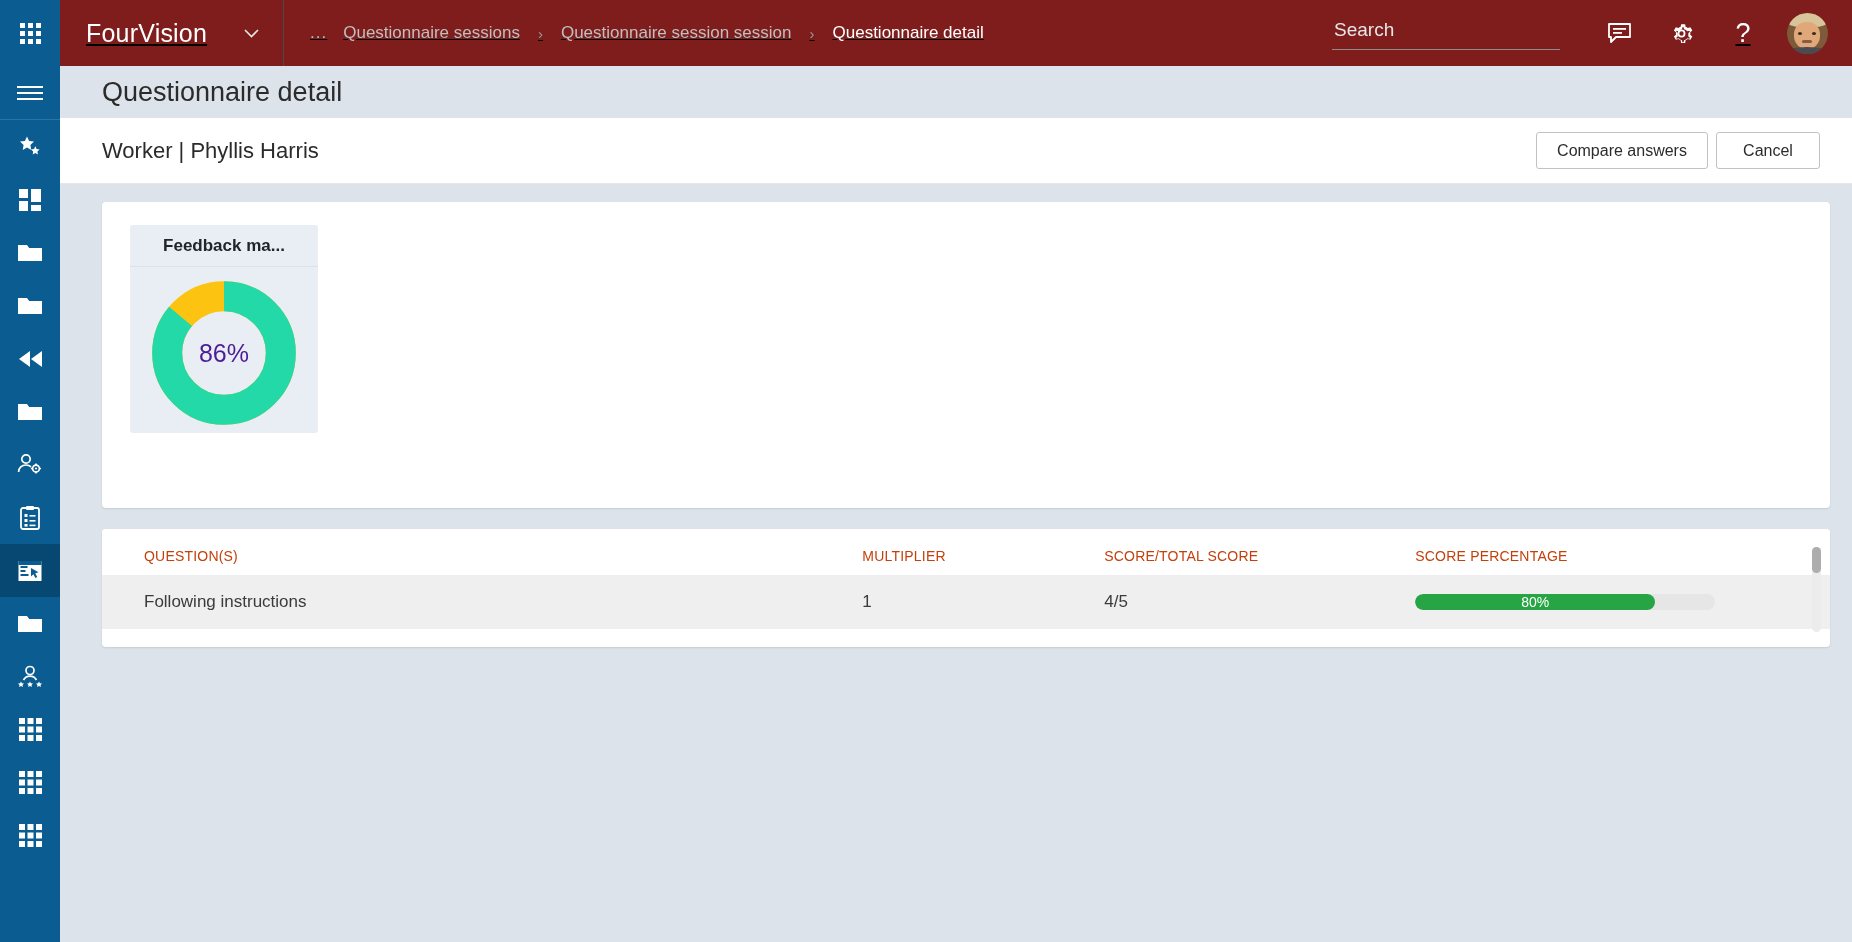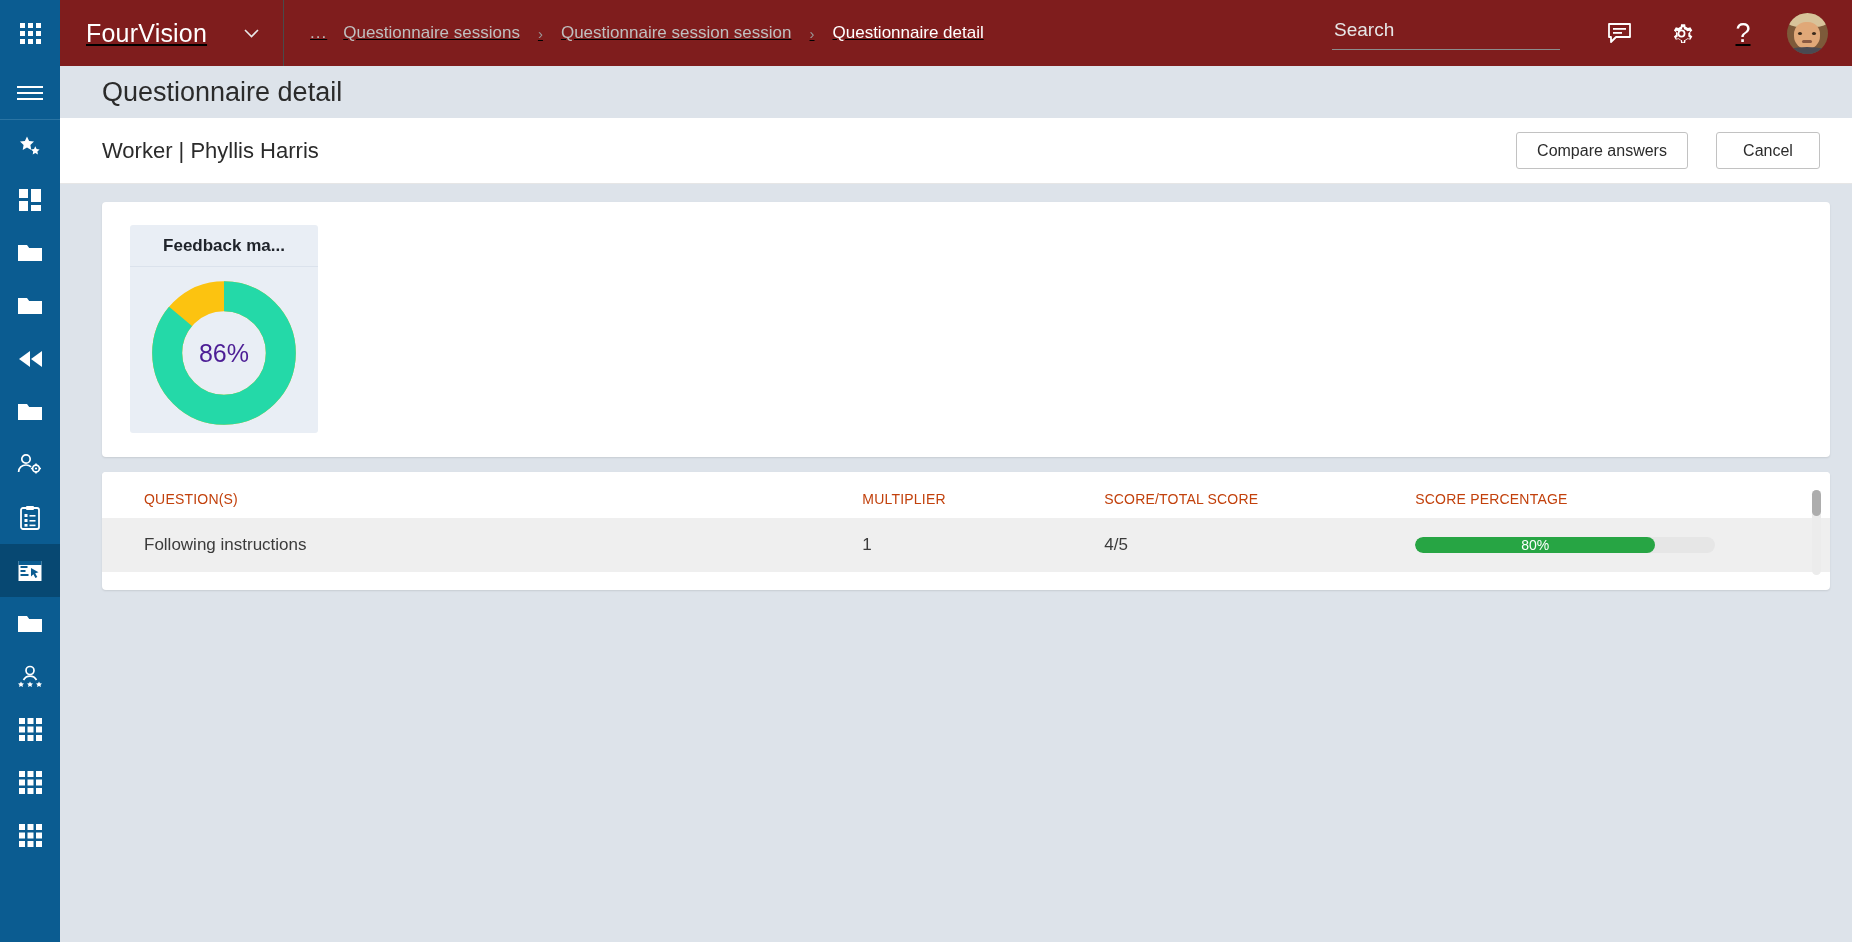--- a/index.html
+++ b/index.html
@@ -95,36 +95,36 @@
     background: #dde3ea; height: 52px; display: flex; align-items: center; padding-left: 42px;
     flex: 0 0 52px;
   }
   .page-title { font-size: 27px; color: #2b2b2b; font-weight: 400; }
 
   .action-band {
     background: #ffffff; height: 66px; flex: 0 0 66px; display: flex; align-items: center;
     padding: 0 32px 0 42px; border-bottom: 1px solid #e6e6e6;
   }
   .worker-line { font-size: 22px; color: #2b2b2b; }
-  .action-buttons { margin-left: auto; display: flex; gap: 28px; }
+  .action-buttons { margin-left: auto; display: flex; gap: 8px; }
   .btn {
     background: #ffffff; border: 1px solid #c2c2c2; border-radius: 3px;
     font-size: 16px; color: #2b2b2b; font-family: "Liberation Sans", sans-serif;
     padding: 0 20px; height: 37px; cursor: pointer; white-space: nowrap;
   }
   .btn.compare { min-width: 172px; }
   .btn.cancel { min-width: 104px; text-align: center; }
 
   .content-area { flex: 1 1 auto; background: #dde3ea; padding: 18px 22px 0 42px; overflow: hidden; }
 
   .card {
     background: #ffffff; border-radius: 4px; box-shadow: 0 1px 2px rgba(0,0,0,.10);
     position: relative;
   }
-  .card.chart-card { height: 255px; padding: 23px 0 0 28px; margin-bottom: 15px; }
+  .card.chart-card { height: 306px; padding: 23px 0 0 28px; margin-bottom: 21px; }
   .card.table-card { height: 118px; padding: 0; overflow: hidden; }
 
   
   .tile {
     width: 188px; height: 208px; background: #e9eef5; border-radius: 3px;
     display: flex; flex-direction: column; align-items: center;
   }
   .tile-head {
     width: 100%; height: 42px; display: flex; align-items: center; justify-content: center;
     border-bottom: 1px solid #dbe2ec;

